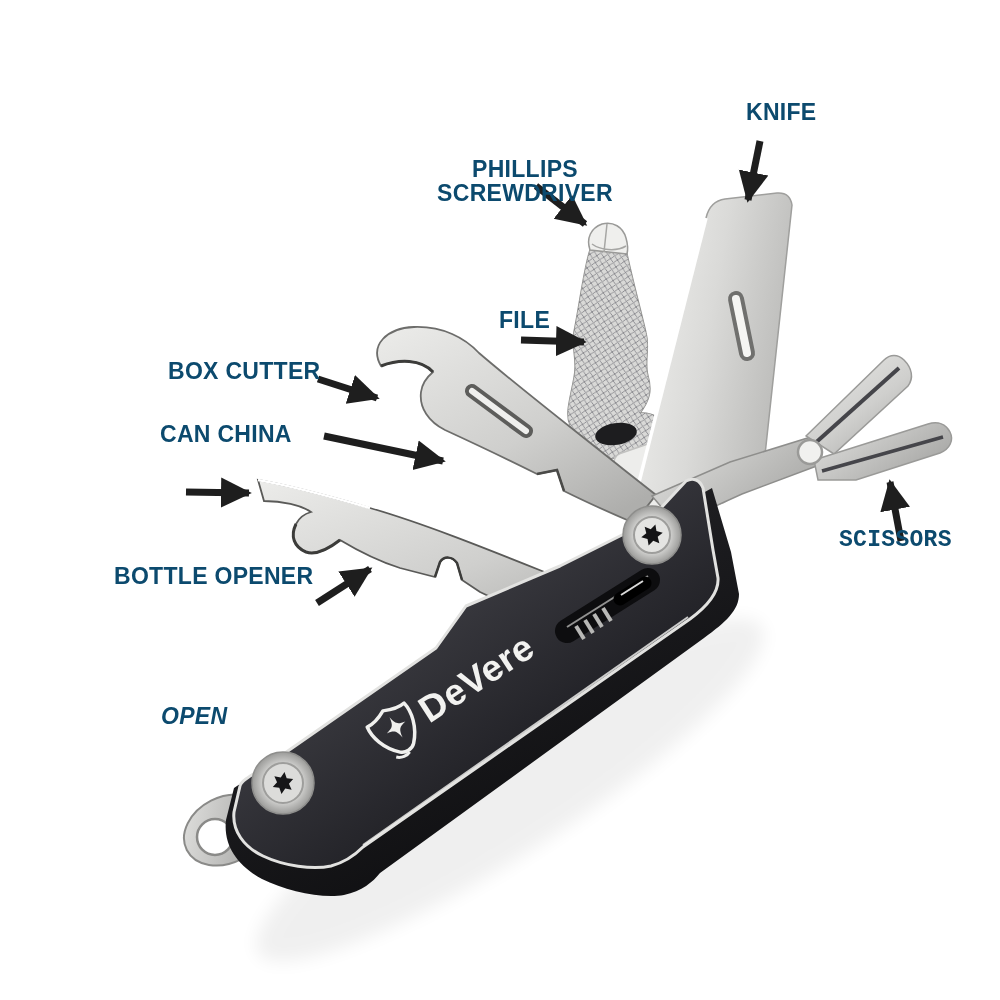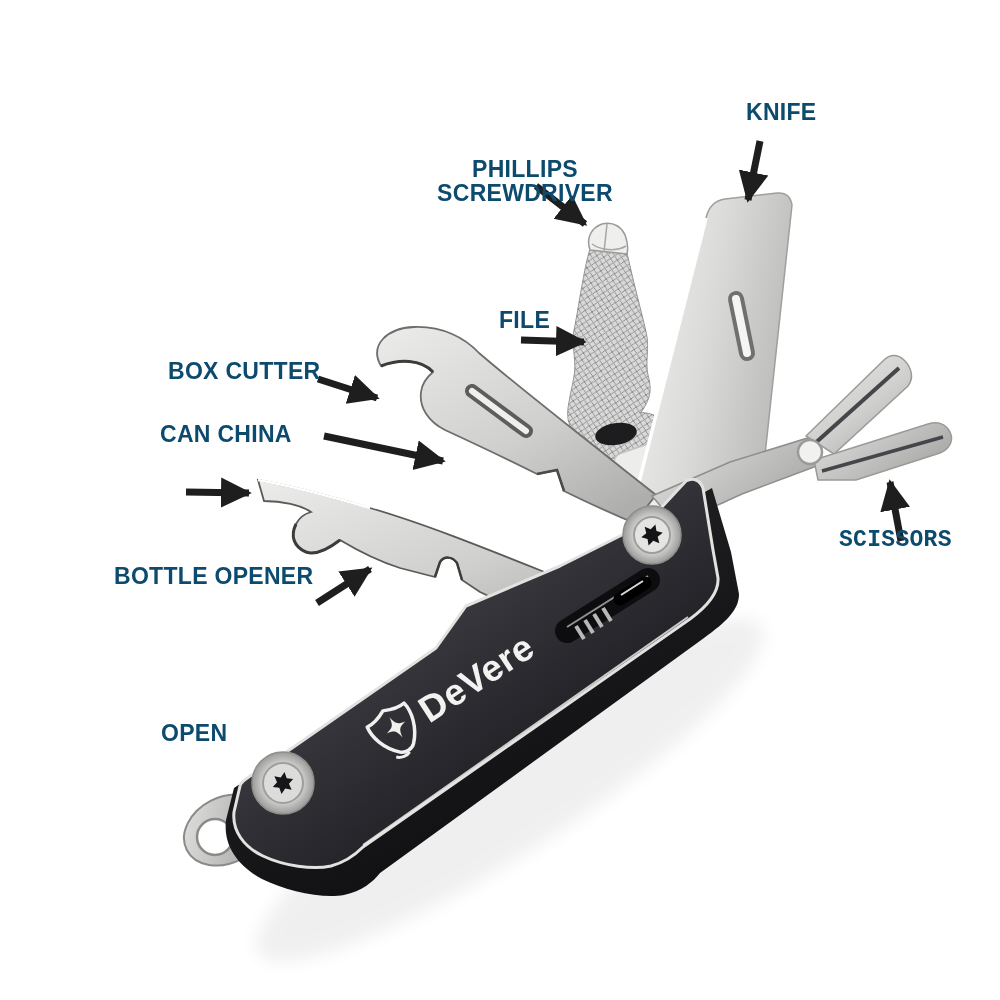--- a/index.html
+++ b/index.html
@@ -191,14 +191,14 @@
 
   <div class="callout" style="left:168px;top:359px;">BOX CUTTER</div>
 
   <div class="callout" style="left:160px;top:422px;">CAN CHINA</div>
 
 
   <div class="callout" style="left:114px;top:564px;">BOTTLE OPENER</div>
 
   <div class="callout" style="left:839px;top:528px;font-family:Liberation Mono, monospace;">SCISSORS</div>
 
-  <div class="callout" style="left:161px;top:721px;">OPEN</div>
+  <div class="callout" style="left:161px;top:704px;font-style:italic;">OPEN</div>
 </div>
 
 </body></html>

